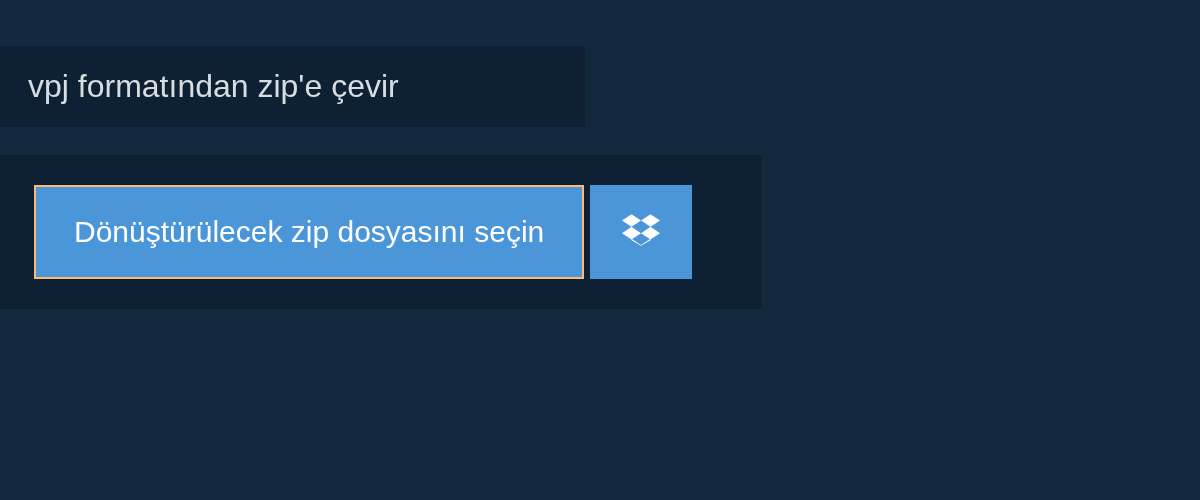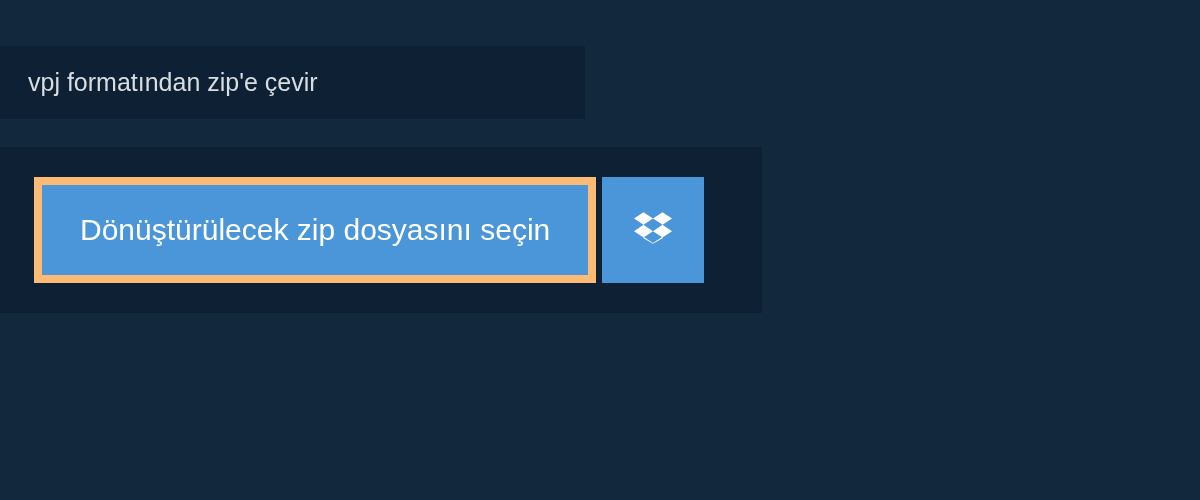--- a/index.html
+++ b/index.html
@@ -10,39 +10,39 @@
     body {
       width: 1200px;
       height: 500px;
       background-color: #12283d;
       font-family: -apple-system, BlinkMacSystemFont, "Segoe UI", Arial, sans-serif;
       overflow: hidden;
     }
     .header-bar {
       background-color: #0e2033;
       color: #d8dde2;
-      font-size: 25px;
+      font-size: 32px;
       font-weight: 300;
       padding: 22px 28px;
       width: 585px;
       margin-top: 46px;
     }
     .content-panel {
       background-color: #0e2033;
       margin-top: 28px;
       padding: 30px 34px;
       width: 762px;
     }
     .button-row {
       display: flex;
       gap: 6px;
     }
     .select-file-button {
       background-color: #4b95d9;
-      border: 8px solid #fdba74;
+      border: 2px solid #fdba74;
       color: #ffffff;
       font-size: 30px;
       font-weight: 300;
       padding: 28px 38px;
       cursor: pointer;
       display: flex;
       align-items: center;
       justify-content: center;
       flex: 0 0 auto;
     }

